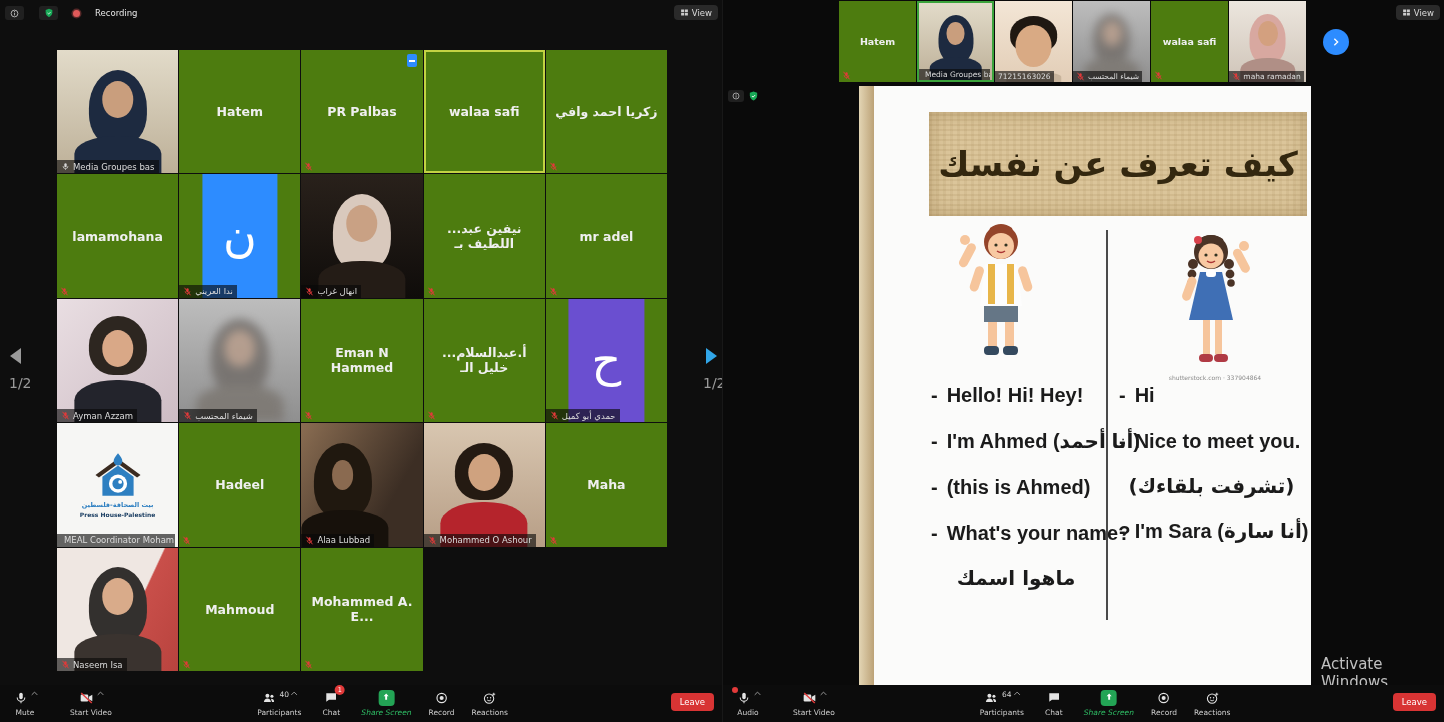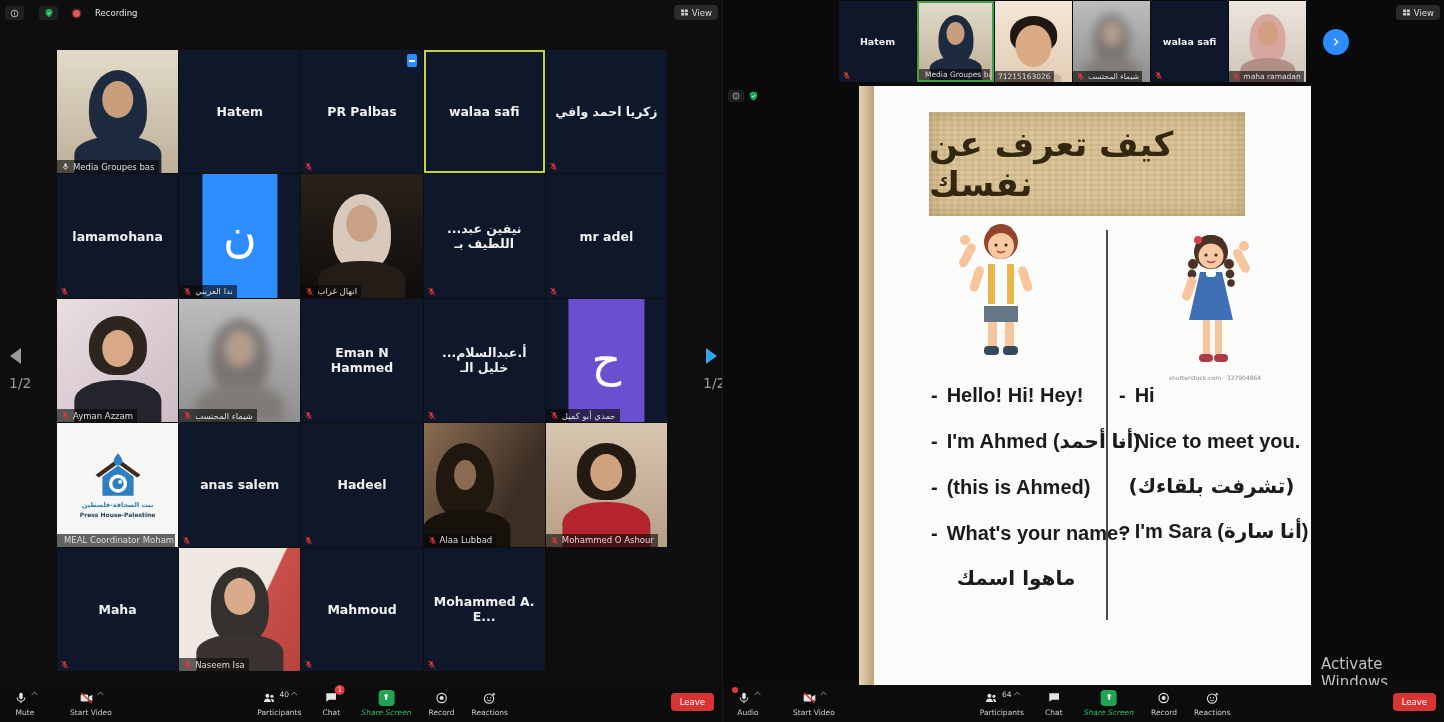--- a/index.html
+++ b/index.html
@@ -13,21 +13,21 @@
   
   .topbar{position:absolute;top:0;left:0;right:0;height:26px;}
   .pill{display:inline-flex;align-items:center;justify-content:center;background:#202020;border-radius:3px;width:19px;height:14px;}
   .statusrow{position:absolute;top:6px;left:5px;display:flex;align-items:center;gap:15px;}
   .recdot{width:7px;height:7px;border-radius:50%;background:#e05a5a;box-shadow:0 0 0 1.5px rgba(224,90,90,.35);}
   .reclabel{color:#e6e6e6;font-size:8.5px;}
   .viewbtn{position:absolute;top:5px;right:4px;display:flex;align-items:center;gap:3px;background:#2a2a2a;border-radius:4px;padding:2.5px 6px;color:#dcdcdc;font-size:8.5px;}
 
   
   .gallery{position:absolute;left:57px;top:50px;width:610px;height:621px;display:grid;grid-template-columns:repeat(5,1fr);grid-template-rows:repeat(5,1fr);gap:1px;}
-  .tile{position:relative;background:#0f172a;overflow:hidden;}
+  .tile{position:relative;background:#4d7c0f;overflow:hidden;}
   .tile.active{border:2px solid #c3d243;}
   .fs-tile{width:77px;height:81px;flex:none;}
   .fs-tile.active{border:2px solid #3ba33b;}
   .tile-name{position:absolute;inset:0;display:flex;align-items:center;justify-content:center;color:#efefef;font-size:12.5px;font-weight:600;text-align:center;padding:0 6px;}
   .fs-tile .tile-name{font-size:9.5px;}
   .tag{position:absolute;left:0;bottom:0;display:flex;align-items:center;gap:3px;background:rgba(8,8,8,.62);color:#dddddd;font-size:8.5px;padding:1.5px 4px;max-width:97%;white-space:nowrap;overflow:hidden;z-index:3;}
   .fs-tile .tag{font-size:7.5px;padding:1px 3px;}
   .tag.mic-only{background:transparent;padding:2px 3px;}
   .corner{position:absolute;top:4px;right:6px;width:10px;height:13px;background:#2d8cff;border-radius:2px;z-index:3;}
   .corner::after{content:"";position:absolute;left:2px;top:5.5px;width:6px;height:2px;background:#fff;}
@@ -113,21 +113,21 @@
   .sharebox{width:16px;height:16px;background:#23a455;border-radius:4px;display:flex;align-items:center;justify-content:center;}
   .leave{position:absolute;right:8px;top:8px;background:#d83434;color:#fff;font-size:8.5px;padding:4px 9px;border-radius:4px;}
 
   
   .filmstrip{position:absolute;left:116px;top:1px;height:81px;display:flex;gap:1px;}
   .next-circle{position:absolute;left:600px;top:29px;width:26px;height:26px;border-radius:50%;background:#2d8cff;display:flex;align-items:center;justify-content:center;}
   .content-icons{position:absolute;left:5px;top:90px;display:flex;align-items:center;gap:4px;}
 
   .slide{position:absolute;left:136px;top:86px;width:452px;height:602px;background:#fbfbfa;}
   .slide-strip{position:absolute;left:0;top:0;bottom:0;width:15px;background:linear-gradient(90deg,#e3d5b4,#bca277);}
-  .banner{position:absolute;left:70px;top:26px;width:316px;height:104px;background:#dbc59a;background-image:repeating-linear-gradient(0deg,rgba(150,120,70,.14) 0 2px,transparent 2px 5px),repeating-linear-gradient(90deg,rgba(150,120,70,.10) 0 3px,transparent 3px 7px);display:flex;align-items:center;justify-content:center;box-shadow:inset 0 0 18px rgba(120,90,40,.35);}
+  .banner{position:absolute;left:70px;top:26px;width:378px;height:104px;background:#dbc59a;background-image:repeating-linear-gradient(0deg,rgba(150,120,70,.14) 0 2px,transparent 2px 5px),repeating-linear-gradient(90deg,rgba(150,120,70,.10) 0 3px,transparent 3px 7px);display:flex;align-items:center;justify-content:center;box-shadow:inset 0 0 18px rgba(120,90,40,.35);}
   .slide-title{font-size:34px;font-weight:700;color:#33270f;}
   .divider{position:absolute;left:247px;top:144px;width:1.5px;height:390px;background:#4a4a4a;}
   .stock{position:absolute;left:300px;top:288px;width:112px;text-align:center;font-size:6px;color:#8a8a8a;}
   .bullets{position:absolute;top:286px;}
   .bullets.bl{left:72px;width:170px;}
   .bullets.br{left:260px;width:185px;}
   .bullet-line{height:46px;display:flex;align-items:center;font-size:20px;font-weight:700;color:#1b1b1b;font-family:"Liberation Sans","DejaVu Sans",sans-serif;white-space:nowrap;}
   .bullet-line::before{content:"-";margin-right:9px;font-weight:700;}
   .bullet-sub{height:44px;display:flex;align-items:center;justify-content:center;font-size:20px;font-weight:700;color:#1b1b1b;}
   .watermark{position:absolute;left:598px;top:655px;}
@@ -371,31 +371,20 @@
             <div class="logo-t2">Press House-Palestine</div>
           </div>
           <div class="tag">
             <svg width="9" height="9" viewBox="0 0 24 24" fill="#e23a3a">
               <rect x="9" y="3" width="6" height="11" rx="3"></rect>
               <path d="M5.5 11a6.5 6.5 0 0 0 13 0" fill="none" stroke="#e23a3a" stroke-width="2"></path>
               <line x1="12" y1="17.5" x2="12" y2="21" stroke="#e23a3a" stroke-width="2"></line>
               <line x1="4" y1="2" x2="20" y2="22" stroke="#e23a3a" stroke-width="2.6"></line>
             </svg>
             <span>MEAL Coordinator Mohammad</span>
-          </div>
-        </div>
-        <div class="tile">
-          <div class="tile-name">anas salem</div>
-          <div class="tag mic-only">
-            <svg width="9" height="9" viewBox="0 0 24 24" fill="#e23a3a">
-              <rect x="9" y="3" width="6" height="11" rx="3"></rect>
-              <path d="M5.5 11a6.5 6.5 0 0 0 13 0" fill="none" stroke="#e23a3a" stroke-width="2"></path>
-              <line x1="12" y1="17.5" x2="12" y2="21" stroke="#e23a3a" stroke-width="2"></line>
-              <line x1="4" y1="2" x2="20" y2="22" stroke="#e23a3a" stroke-width="2.6"></line>
-            </svg>
           </div>
         </div>
         <div class="tile">
           <div class="tile-name">Hadeel</div>
           <div class="tag mic-only">
             <svg width="9" height="9" viewBox="0 0 24 24" fill="#e23a3a">
               <rect x="9" y="3" width="6" height="11" rx="3"></rect>
               <path d="M5.5 11a6.5 6.5 0 0 0 13 0" fill="none" stroke="#e23a3a" stroke-width="2"></path>
               <line x1="12" y1="17.5" x2="12" y2="21" stroke="#e23a3a" stroke-width="2"></line>
               <line x1="4" y1="2" x2="20" y2="22" stroke="#e23a3a" stroke-width="2.6"></line>

